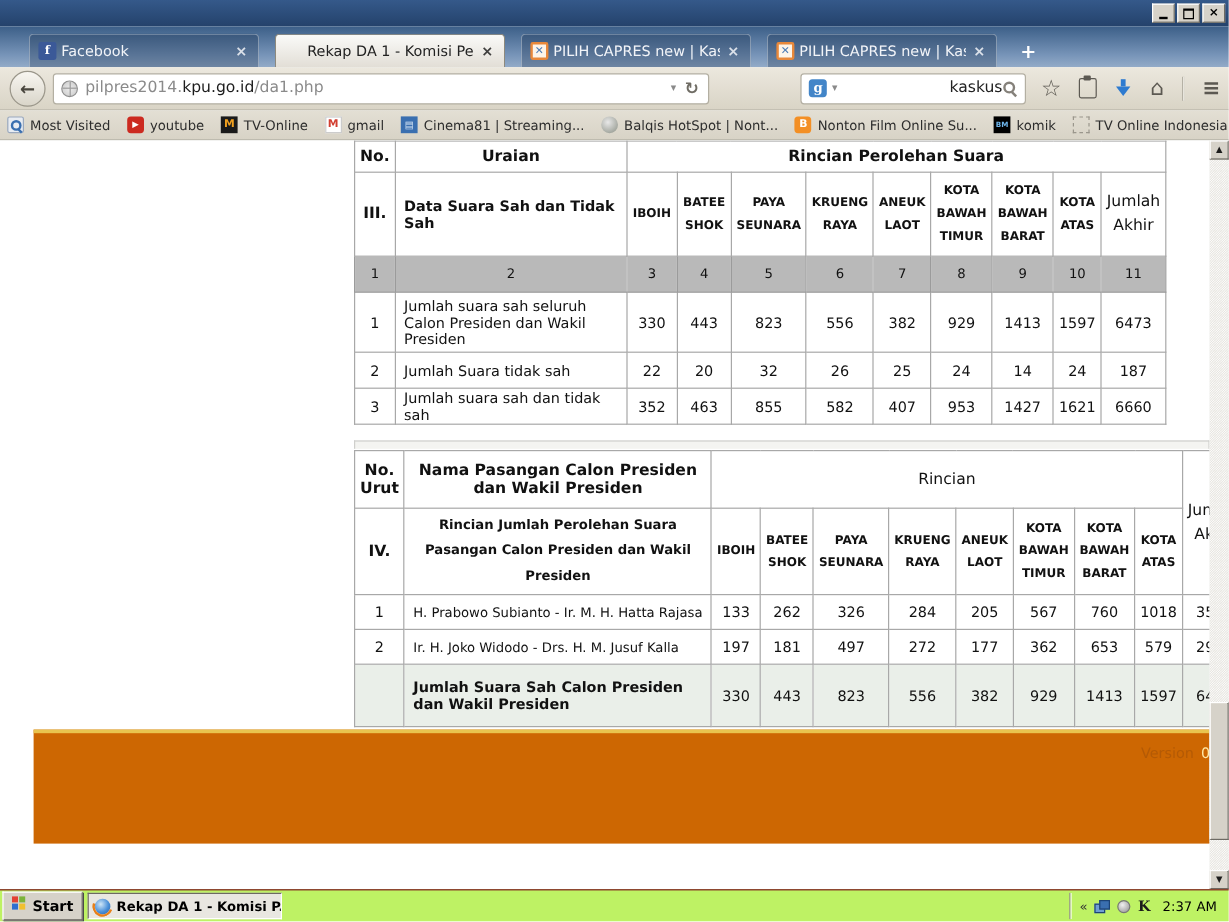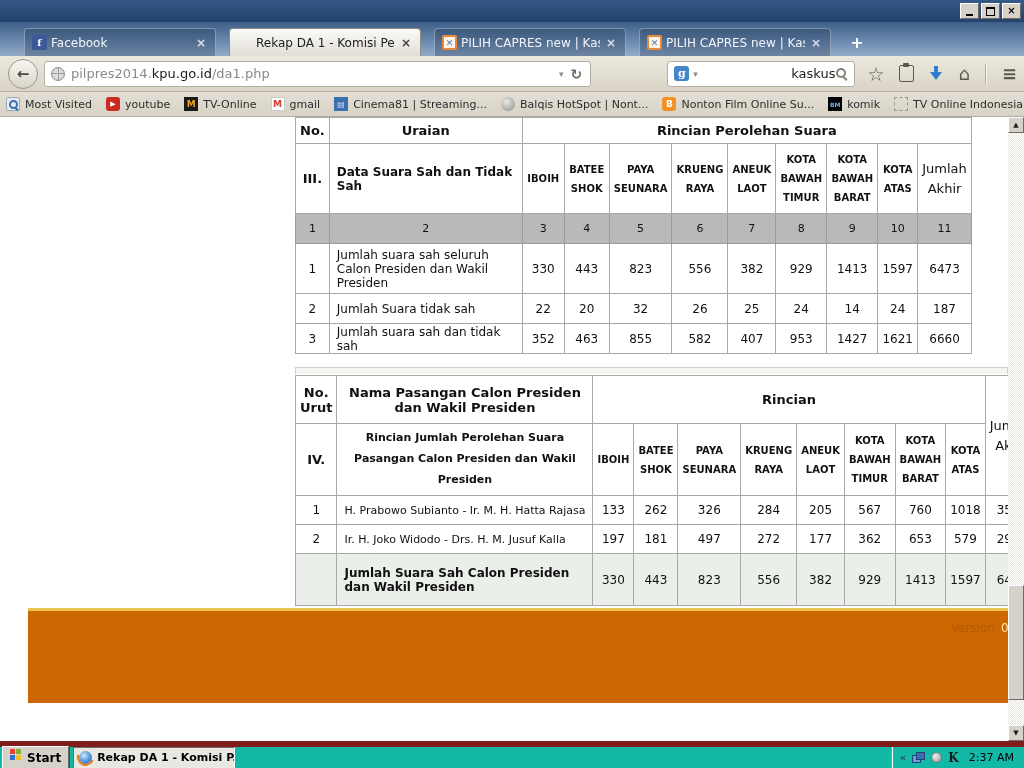--- a/index.html
+++ b/index.html
@@ -91,21 +91,21 @@
   .bi-komik{background:#000;color:#fff;font-size:6px;letter-spacing:0;}
   .bi-komik b{color:#6db3e8;font-size:6px;}
   .bi-dashed{border:1px dashed #9a968c;background:transparent;}
   
   .content{position:absolute;left:0;top:117px;width:1008px;height:624px;background:#fff;overflow:hidden;}
   .page{position:absolute;left:255px;top:0;padding-left:40px;}
   table{border-collapse:collapse;table-layout:fixed;background:#fff;border:1px solid #8f8f8f;}
   td,th{border:1px solid #a8a8a8;padding:0 4px;text-align:center;vertical-align:middle;
         font-size:12px;color:#111;overflow:hidden;box-sizing:border-box;}
   th{font-weight:bold;}
-  .fw-normal{font-weight:bold;}
+  .fw-normal{font-weight:normal;}
   .h13{font-size:13px;}
   .colsmall{font-size:10px;line-height:1.9;}
   .jumlah-h{font-size:13px;font-weight:normal;line-height:1.5;}
   .t1-h1{height:26px;}
   .t1-h2{height:70px;}
   .t-nums td{height:30px;background:#b9b9b9;font-size:11px;border-color:#9b9b9b;}
   .row-tall{height:50px;}
   .row-std{height:30px;}
   .t2-h1{height:48px;}
   .t2-h2{height:72px;}
@@ -131,22 +131,22 @@
                       linear-gradient(45deg,#fff 25%,transparent 25%,transparent 75%,#fff 75%);
      background-size:2px 2px;background-position:0 0,1px 1px;}
   .sbtn{position:absolute;left:0;width:16px;height:16px;background:#d6d2c9;border:1px solid;
         border-color:#fff #6d6a63 #6d6a63 #fff;box-sizing:border-box;display:flex;align-items:center;
         justify-content:center;font-size:7px;color:#1c1c1c;}
   .sb-up{top:0;}
   .sb-down{bottom:0;}
   .sthumb{position:absolute;left:0;top:468px;width:16px;height:115px;background:#d6d2c9;
           border:1px solid;border-color:#fff #6d6a63 #6d6a63 #fff;box-sizing:border-box;}
   
-  .taskbar{position:absolute;left:0;top:741px;width:1024px;height:27px;background:#14b8a6;
-           border-top:6px solid #7f1d1d;box-sizing:border-box;display:flex;align-items:center;padding:0 2px;}
+  .taskbar{position:absolute;left:0;top:741px;width:1024px;height:27px;background:#bef264;
+           border-top:1px solid #7f1d1d;box-sizing:border-box;display:flex;align-items:center;padding:0 2px;}
   .startbtn{height:22px;display:flex;align-items:center;padding:0 7px;background:#d6d2c9;
             border:1px solid;border-color:#fff #6d6a63 #6d6a63 #fff;box-shadow:1px 1px 0 #4a4a4a;
             font-size:12px;font-weight:bold;color:#000;gap:5px;}
   .winflag{width:5px;height:5px;background:#e34234;box-shadow:6px 0 0 #7bb33a,0 6px 0 #2f6fd0,6px 6px 0 #f0c030;
            margin:-6px 7px 6px 0;}
   .taskbtn{height:22px;width:162px;margin-left:4px;display:flex;align-items:center;gap:5px;padding:0 5px;
            background:#d6d2c9;border:1px solid;border-color:#fff #6d6a63 #6d6a63 #fff;
            font-size:11px;color:#000;box-sizing:border-box;overflow:hidden;white-space:nowrap;}
   .taskbtn.active{border-color:#6d6a63 #fff #fff #6d6a63;background:#e9e7e1;font-weight:bold;}
   .ff-icon{width:13px;height:13px;border-radius:50%;flex:0 0 auto;position:relative;

